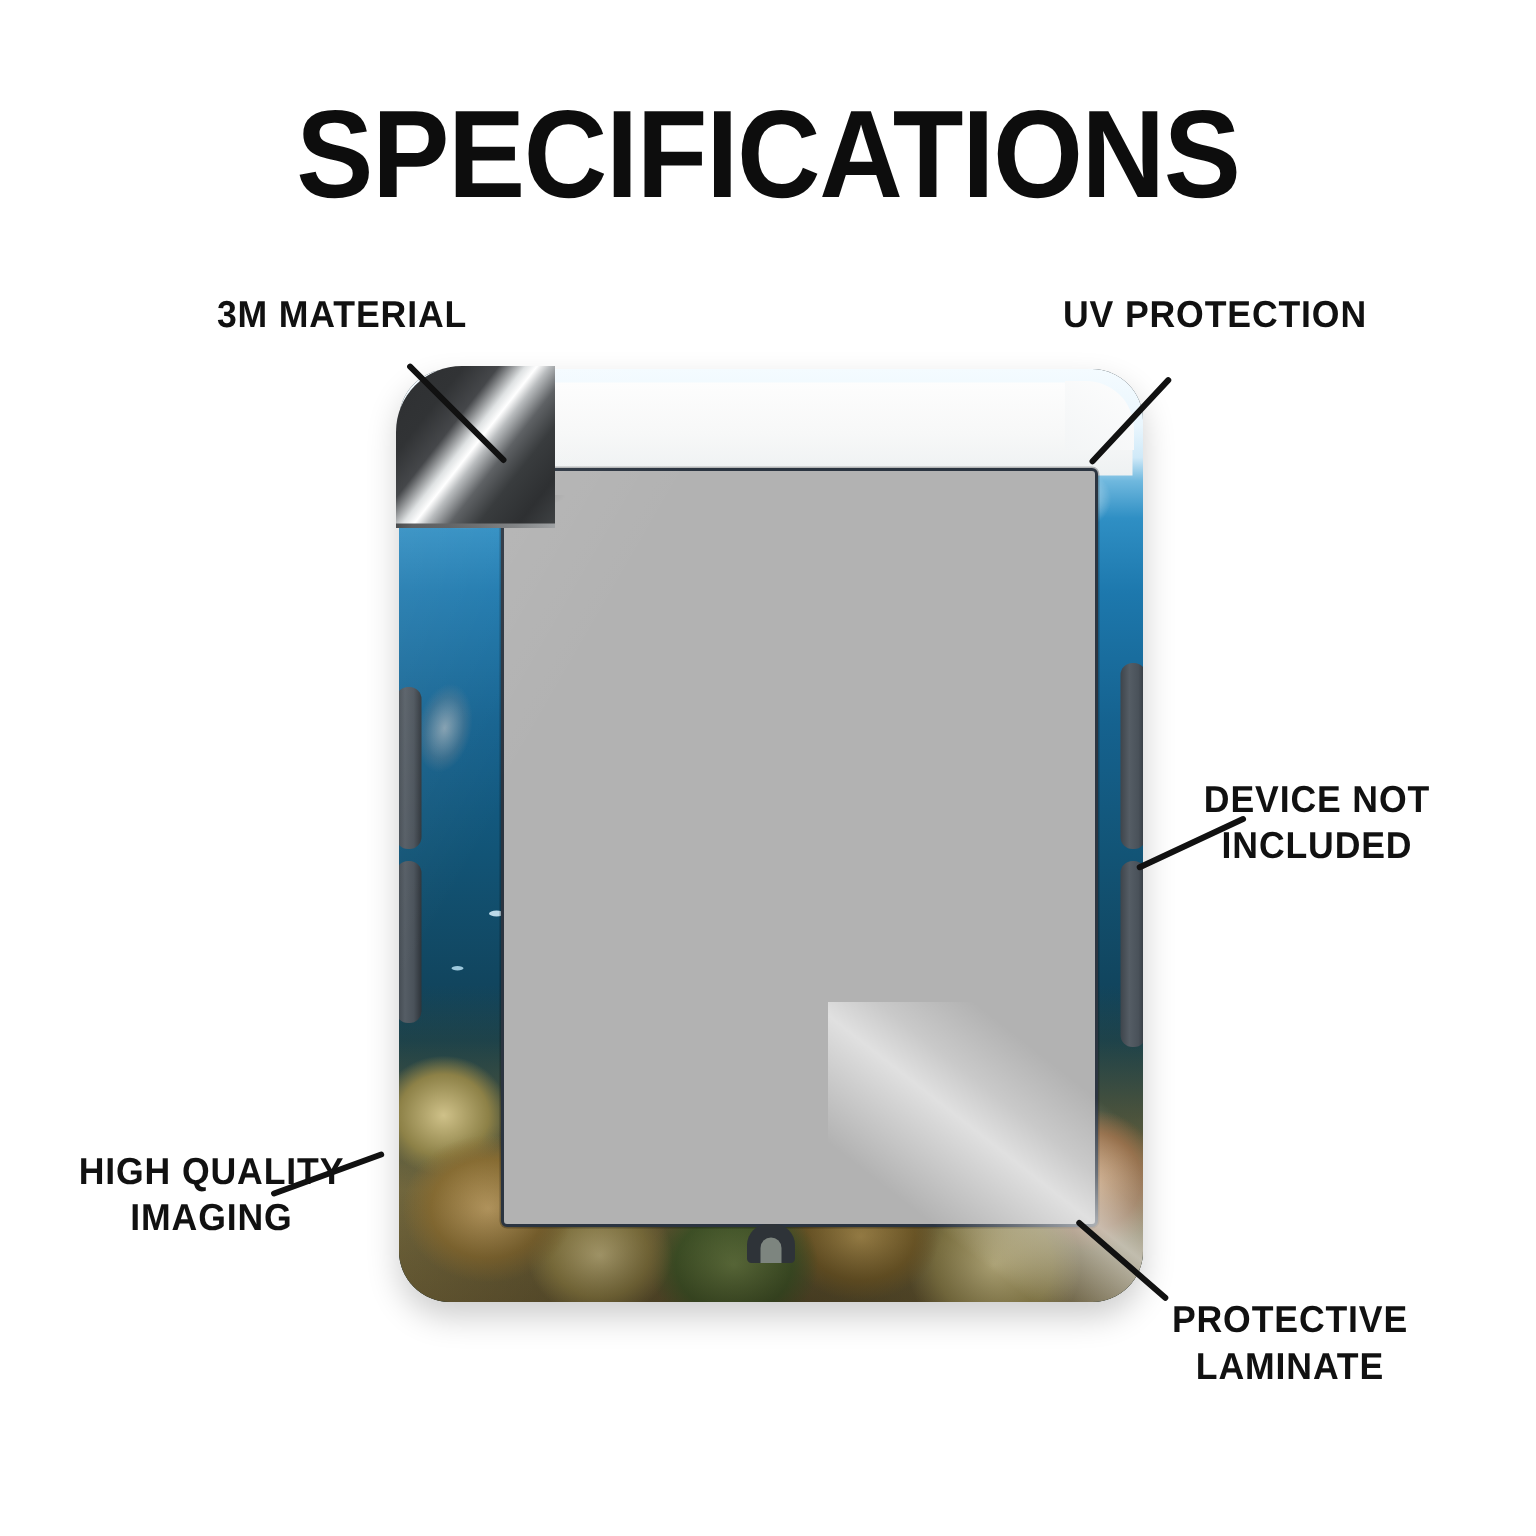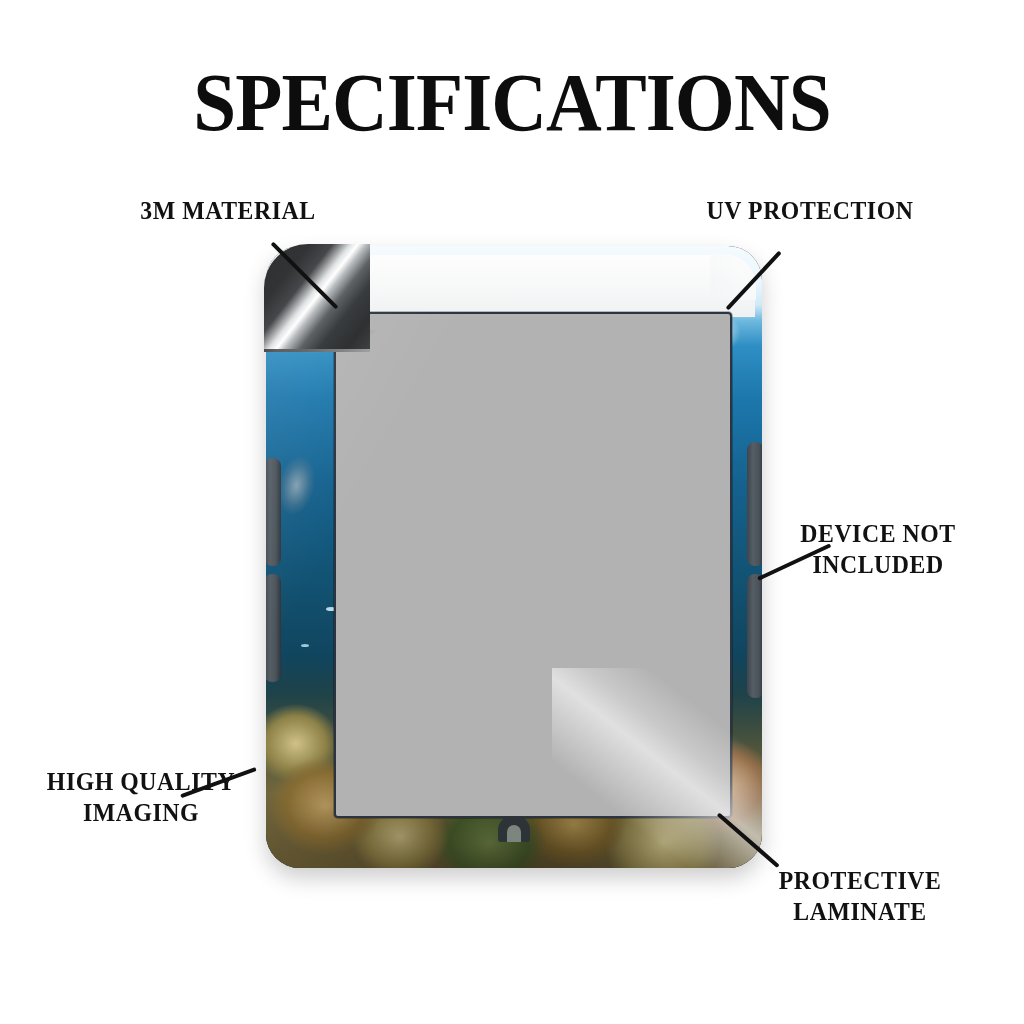--- a/index.html
+++ b/index.html
@@ -3,21 +3,21 @@
 <meta charset="utf-8">
 <style>
   html,body{margin:0;padding:0;}
   body{
     width:1024px;height:1024px;
     background:#ffffff;
     font-family:"Liberation Sans", sans-serif;
     overflow:hidden;
     position:relative;
   }
-  .stage{position:absolute;left:0;top:0;width:1024px;height:1024px;font-family:Liberation Serif, serif;}
+  .stage{position:absolute;left:0;top:0;width:1024px;height:1024px;}
 
   
   .title{
     position:absolute;left:0;top:55px;width:1024px;
     text-align:center;
     font-size:83px;
     line-height:95px;
     font-weight:bold;
     letter-spacing:-1px;
     color:#0d0d0d;

